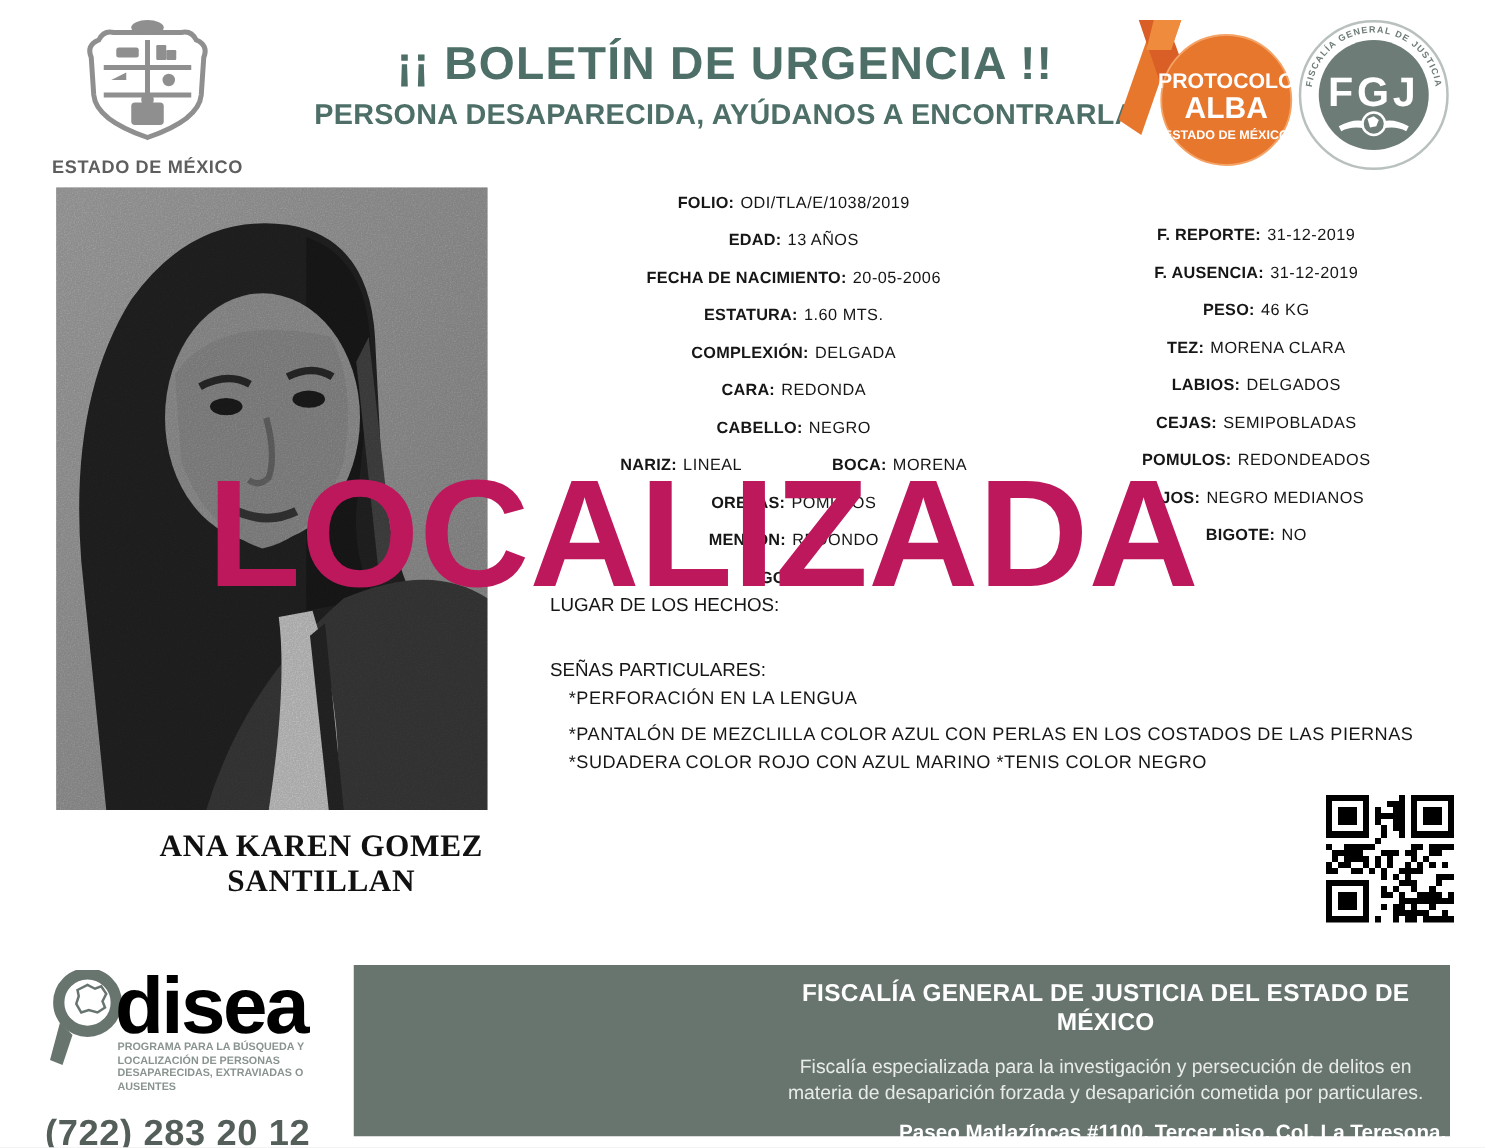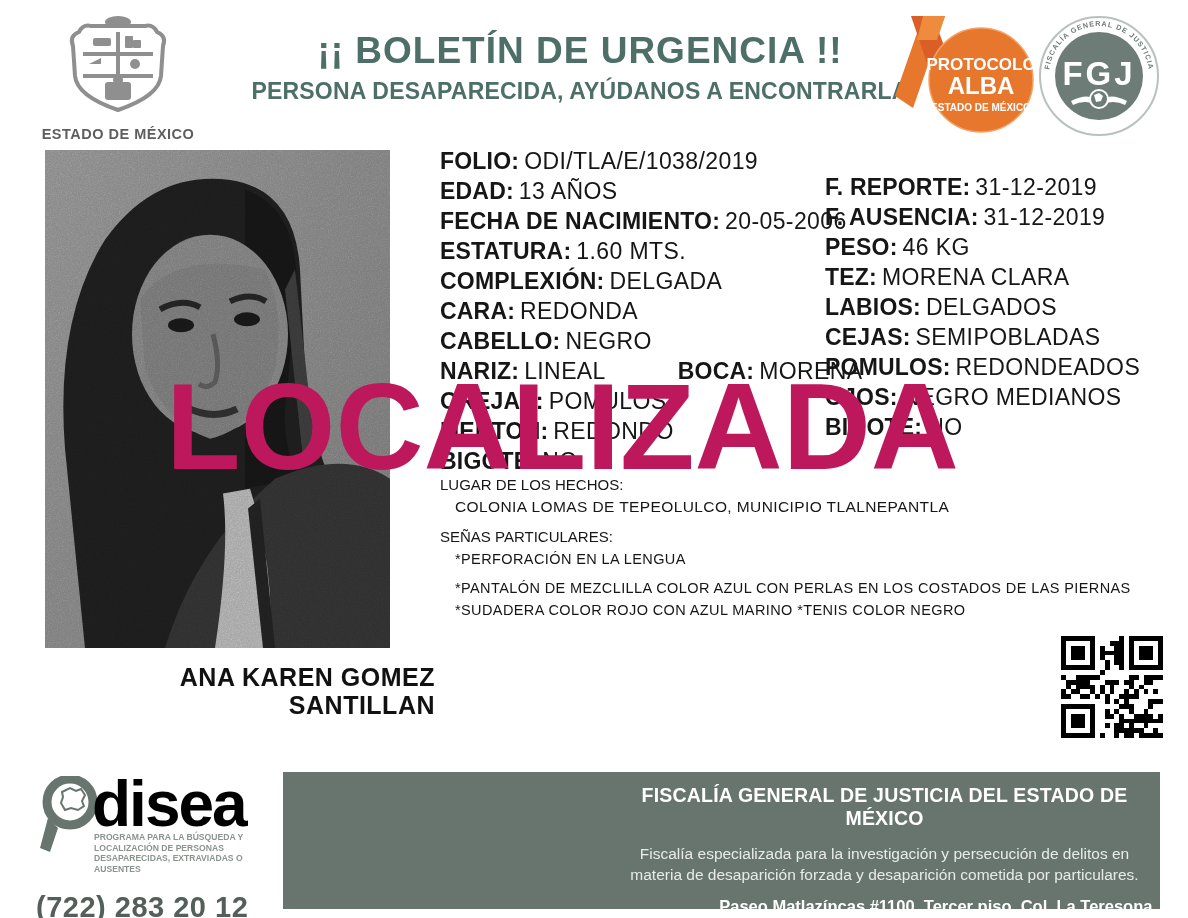--- a/index.html
+++ b/index.html
@@ -19,30 +19,30 @@
   .alba { position:absolute; left:893px; top:12px; width:145px; height:125px; }
   .fgj  { position:absolute; left:1038px; top:15px; width:122px; height:122px; }
   
   .photo { position:absolute; left:45px; top:150px; width:345px; height:498px; background:#a9a9a9; }
   .photo svg { display:block; width:100%; height:100%; }
   
   .fields { position:absolute; top:0; left:0; width:100%; height:100%; color:#161616; }
   .fcol { position:absolute; }
   .fcol-left  { left:440px; top:146px; width:390px; }
   .fcol-right { left:825px; top:172px; width:360px; }
-  .frow { height:30px; display:flex; align-items:center; white-space:nowrap; font-size:23px; }
+  .frow { height:30px; display:flex; align-items:center; white-space:nowrap; font-size:13px;justify-content:center; }
   .flabel { font-weight:bold; margin-right:5px; letter-spacing:.2px; }
   .fvalue { font-weight:normal; letter-spacing:.4px; }
   .boca-pair { margin-left:72px; display:flex; }
   .section { position:absolute; left:440px; color:#161616; }
   .sec-label { font-size:15px; font-weight:normal; }
   .sec-line  { font-size:14.5px; letter-spacing:.4px; margin-left:15px; margin-top:6px; }
   
-  .person-name { position:absolute; left:45px; top:664px; width:390px; text-align:right;
-    font-size:25px; font-weight:bold; color:#111; letter-spacing:.5px; line-height:1.1; }
+  .person-name { position:absolute; left:62px; top:664px; width:390px; text-align:center;
+    font-size:25px; font-weight:bold; color:#111; letter-spacing:.5px; line-height:1.1;font-family:Liberation Serif, serif; }
   
   .status-overlay { position:absolute; left:166px; top:366px; z-index:50;
     font-size:122px; font-weight:bold; color:#be185d; line-height:1; letter-spacing:0px;
     pointer-events:none; }
   
   .qr { position:absolute; left:1058px; top:636px; width:108px; height:102px; background:#fff; }
   .qr svg { width:100%; height:100%; display:block; }
   
   .footer-band { position:absolute; left:283px; top:772px; width:877px; height:137px; background:#68756f; }
   .odisea { position:absolute; left:36px; top:776px; width:246px; }
@@ -251,21 +251,20 @@
           <span class="fvalue">NEGRO MEDIANOS</span>
         </div>
       <div class="frow">
           <span class="flabel">BIGOTE:</span>
           <span class="fvalue">NO</span>
         </div>
     </div>
 
     <div class="section" style="top:476px;">
       <div class="sec-label">LUGAR DE LOS HECHOS:</div>
-      <div class="sec-line" style="font-size:15.5px; margin-top:5px;">COLONIA LOMAS DE TEPEOLULCO, MUNICIPIO TLALNEPANTLA</div>
     </div>
 
     <div class="section" style="top:528px;">
       <div class="sec-label">SEÑAS PARTICULARES:</div>
       <div class="sec-line">*PERFORACIÓN EN LA LENGUA</div>
     </div>
 
     <div class="section" style="top:574px;">
       <div class="sec-line">*PANTALÓN DE MEZCLILLA COLOR  AZUL  CON  PERLAS EN LOS  COSTADOS  DE LAS PIERNAS</div>
       <div class="sec-line">*SUDADERA COLOR ROJO CON AZUL MARINO *TENIS COLOR NEGRO</div>

